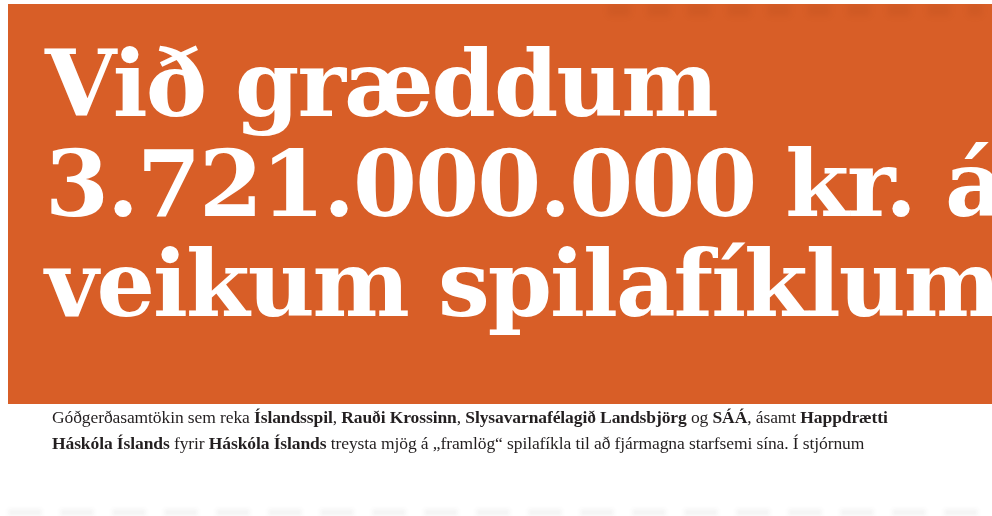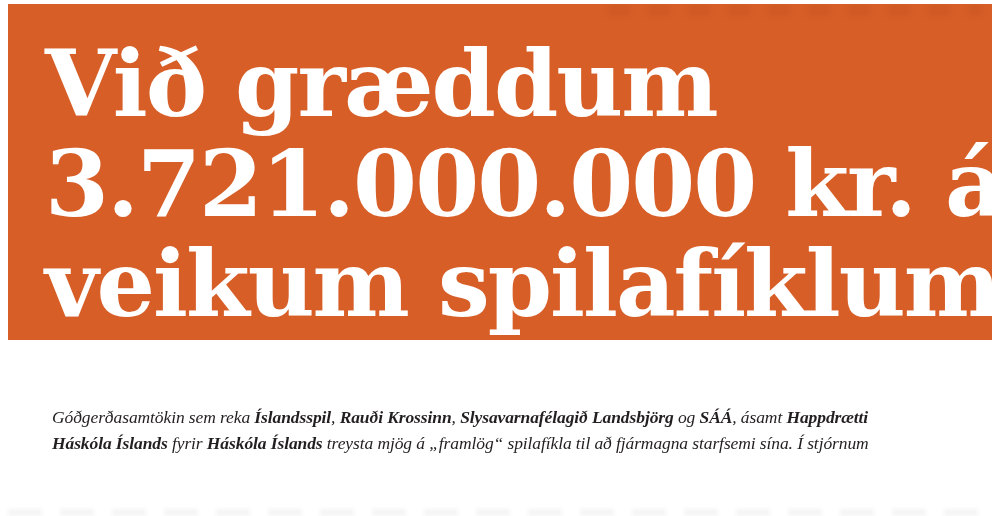--- a/index.html
+++ b/index.html
@@ -16,21 +16,21 @@
     width: 992px;
     height: 516px;
     background: #ffffff;
   }
   
   .banner {
     position: absolute;
     left: 8px;
     top: 4px;
     right: 0;
-    height: 336px;
+    height: 400px;
     background: #d85e27;
     overflow: hidden;
   }
   
   .banner-artifact {
     position: absolute;
     top: 0;
     left: 600px;
     right: 10px;
     height: 12px;
@@ -62,21 +62,20 @@
     left: 52px;
     top: 404px;
     width: 920px;
     color: #231f20;
     font-size: 17.5px;
     line-height: 26px;
     letter-spacing: -0.1px;
   }
   .para-line {
     white-space: nowrap;
-    font-style: italic;
   }
   .para-line b { font-weight: bold; }
   
   .bottom-artifact {
     position: absolute;
     left: 8px;
     right: 8px;
     bottom: 0;
     height: 7px;
     background: repeating-linear-gradient(

